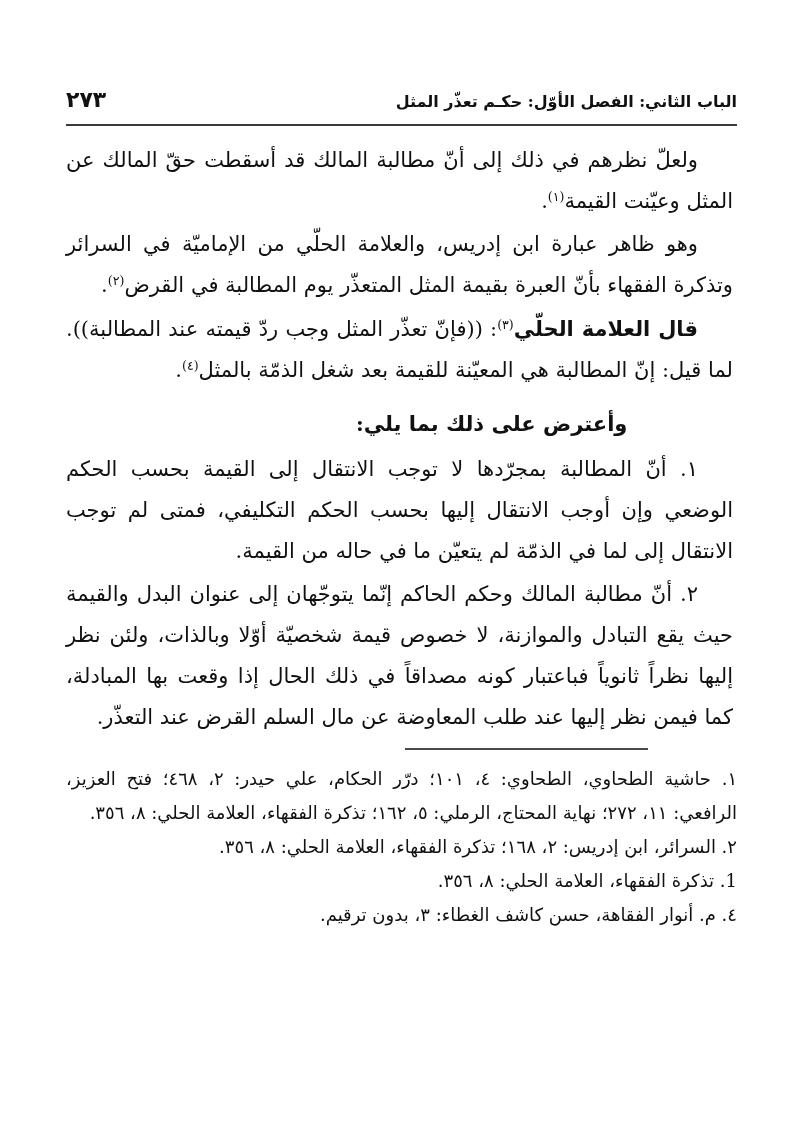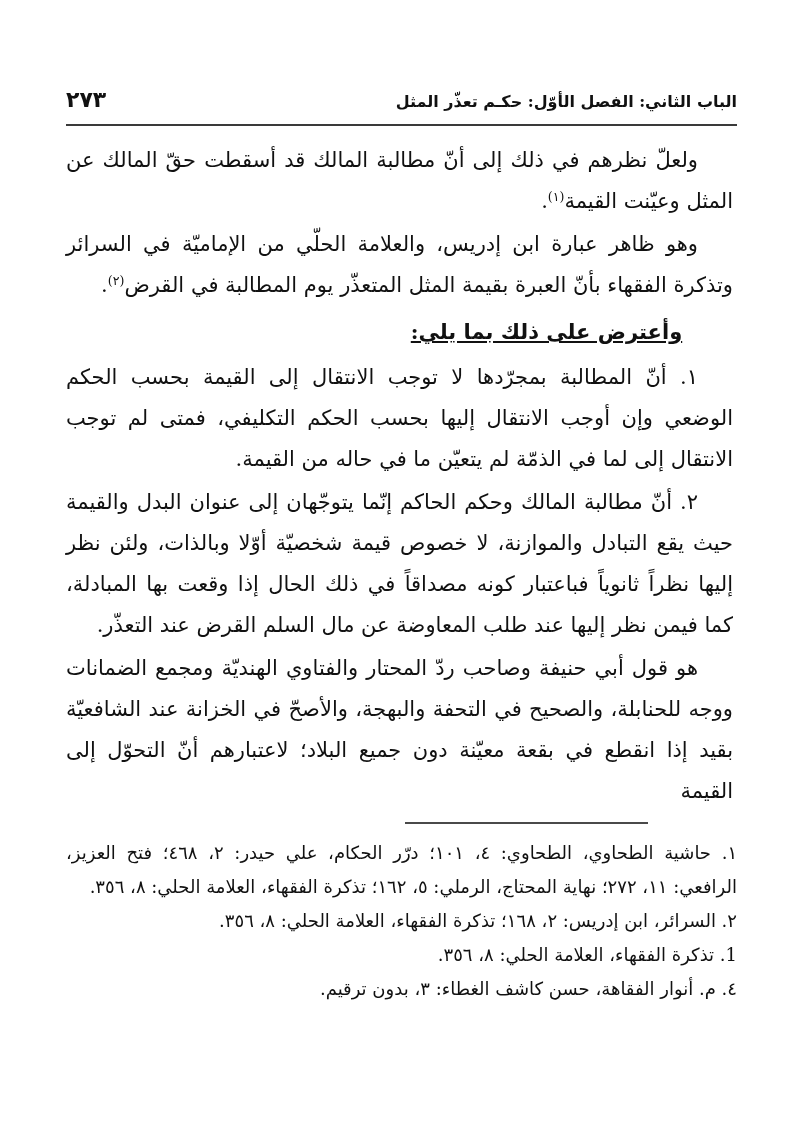--- a/index.html
+++ b/index.html
@@ -50,28 +50,27 @@
   }
   .fn-marker {
     font-size: 0.6em;
     vertical-align: 7px;
     line-height: 0;
   }
   .bold-lead {
     font-weight: bold;
   }
   .section-heading {
-    margin: 5px 0 5px 0;
+    margin: 12px 0 5px 0;
     font-size: 21px;
     font-weight: bold;
-    text-align: center;
+    text-align: left;
     padding-left: 290px; 
     text-indent: 0;
     white-space: nowrap;
-    text-decoration: underline;
   }
   
   .footnote-separator {
     width: 243px;
     height: 2px;
     background: #4a4a4a;
     margin: 10px 89px 12px auto;
   }
   .footnotes {
     font-size: 18px;
@@ -92,29 +91,29 @@
     <div class="chapter-title">الباب الثاني: الفصل الأوّل: حكـم تعذّر المثل</div>
     <div class="page-number">٢٧٣</div>
   </div>
 
   <div class="page-body">
 
     <p><span>ولعلّ نظرهم في ذلك إلى أنّ مطالبة المالك قد أسقطت حقّ المالك عن المثل وعيّنت القيمة</span><sup class="fn-marker">(١)</sup><span>.</span></p>
 
     <p><span>وهو ظاهر عبارة ابن إدريس، والعلامة الحلّي من الإماميّة في السرائر وتذكرة الفقهاء بأنّ العبرة بقيمة المثل المتعذّر يوم المطالبة في القرض</span><sup class="fn-marker">(٢)</sup><span>.</span></p>
 
+    <p><span class="bold-lead">قال العلامة الحلّي</span><sup class="fn-marker">(٣)</sup><span>: ((فإنّ تعذّر المثل وجب ردّ قيمته عند المطالبة)). لما قيل: إنّ المطالبة هي المعيّنة للقيمة بعد شغل الذمّة بالمثل</span><sup class="fn-marker">(٤)</sup><span>.</span></p>
 
     <div class="section-heading">وأعترض على ذلك بما يلي:</div>
 
     <p>١. أنّ المطالبة بمجرّدها لا توجب الانتقال إلى القيمة بحسب الحكم الوضعي وإن أوجب الانتقال إليها بحسب الحكم التكليفي، فمتى لم توجب الانتقال إلى لما في الذمّة لم يتعيّن ما في حاله من القيمة.</p>
 
     <p>٢. أنّ مطالبة المالك وحكم الحاكم إنّما يتوجّهان إلى عنوان البدل والقيمة حيث يقع التبادل والموازنة، لا خصوص قيمة شخصيّة أوّلا وبالذات، ولئن نظر إليها نظراً ثانوياً فباعتبار كونه مصداقاً في ذلك الحال إذا وقعت بها المبادلة، كما فيمن نظر إليها عند طلب المعاوضة عن مال السلم القرض عند التعذّر.</p>
 
 
-    <p>هو قول أبي حنيفة وصاحب ردّ المحتار والفتاوي الهنديّة ومجمع الضمانات ووجه للحنابلة، والصحيح في التحفة والبهجة، والأصحّ في الخزانة عند الشافعيّة بقيد إذا انقطع في بقعة معيّنة دون جميع البلاد؛ لاعتبارهم أنّ التحوّل إلى القيمة</p>
 
   </div>
 
   <div class="footnote-separator"></div>
 
   <div class="footnotes">
     <p>١. حاشية الطحاوي، الطحاوي: ٤، ١٠١؛ درّر الحكام، علي حيدر: ٢، ٤٦٨؛ فتح العزيز، الرافعي: ١١، ٢٧٢؛ نهاية المحتاج، الرملي: ٥، ١٦٢؛ تذكرة الفقهاء، العلامة الحلي: ٨، ٣٥٦.</p>
     <p>٢. السرائر، ابن إدريس: ٢، ١٦٨؛ تذكرة الفقهاء، العلامة الحلي: ٨، ٣٥٦.</p>
     <p>1. تذكرة الفقهاء، العلامة الحلي: ٨، ٣٥٦.</p>
     <p>٤. م. أنوار الفقاهة، حسن كاشف الغطاء: ٣، بدون ترقيم.</p>

